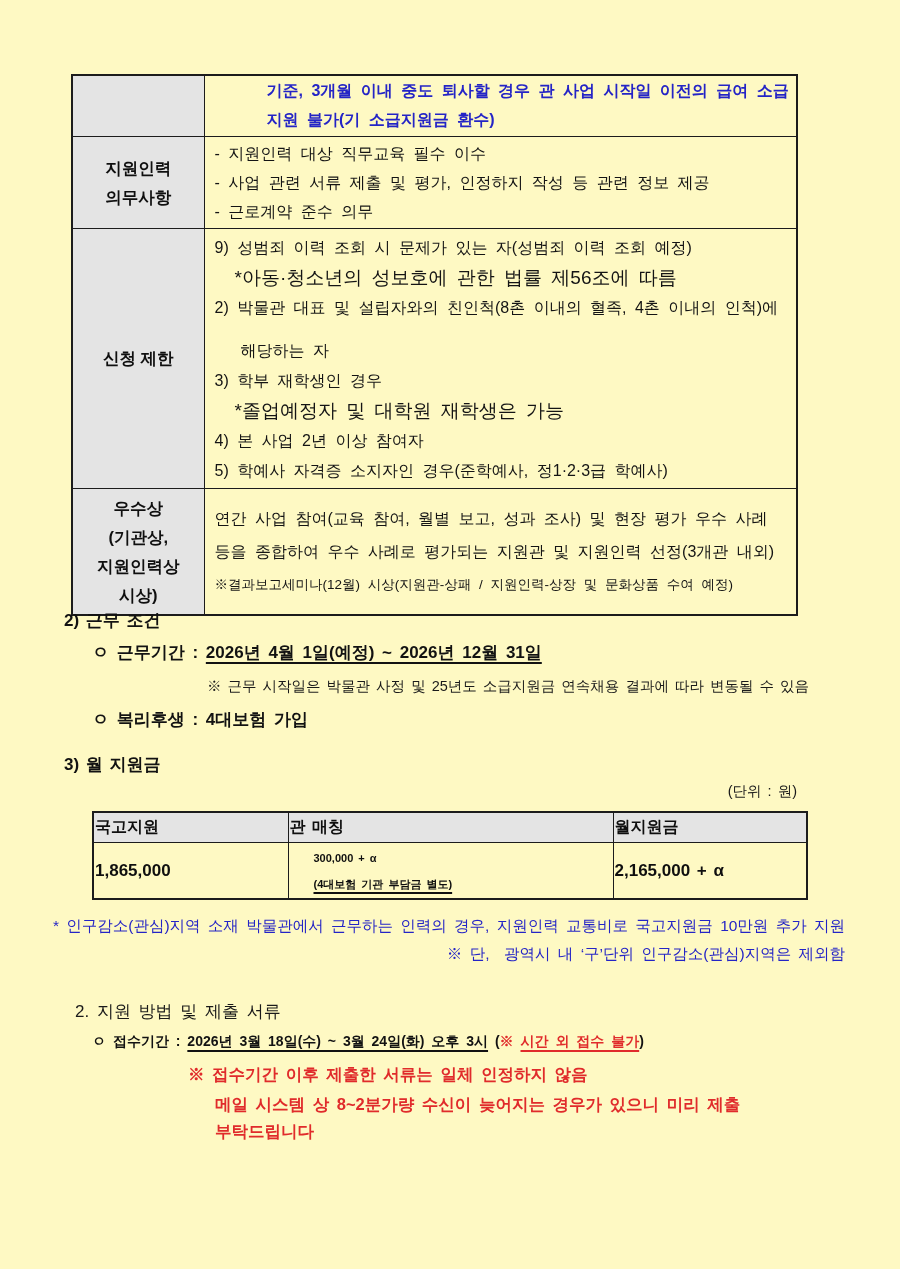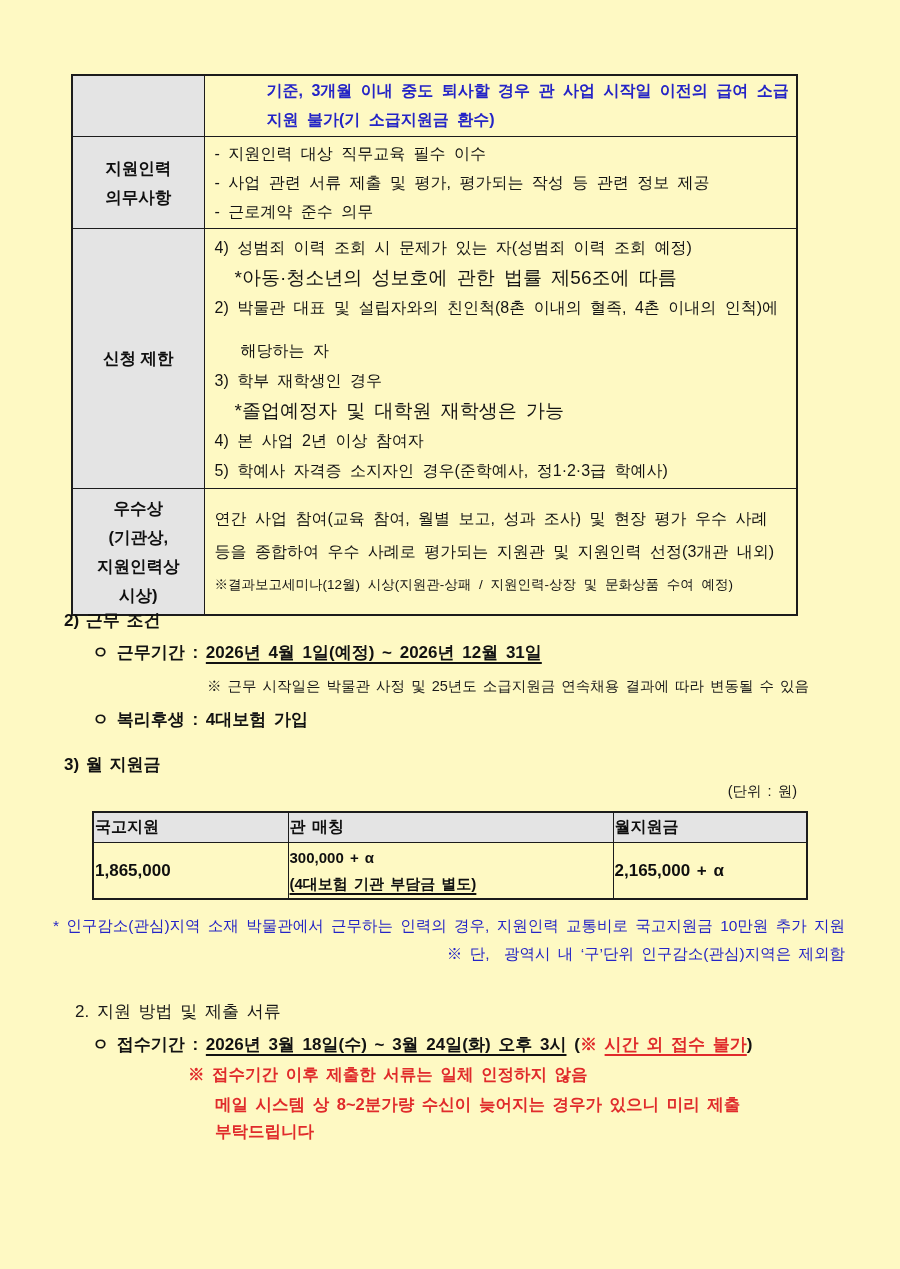--- a/index.html
+++ b/index.html
@@ -24,21 +24,21 @@
   .r2 td.bd, .r4 td.bd { vertical-align:middle; }
   .r2 .line { line-height:29px; }
   .r4 .line { line-height:33px; white-space:nowrap; }
   .small-line { font-size:13.5px; }
 
   
   .tbl2 { position:absolute; left:92px; top:811px; width:714px; border:2.5px solid #1c1c1c; }
   .tbl2 td { border:1.5px solid #1c1c1c; text-align:left; font-weight:bold; color:#0f0f0f; word-spacing:2px; }
   .tbl2 .th { height:27px; background:#e4e4e4; font-size:16px; }
   .tbl2 .tdata { height:53px; font-size:17px; }
-  .tbl2 .two-line div { line-height:26px; font-size:15px; }
+  .tbl2 .two-line div { line-height:26px; font-size:11px;margin-left:24px; }
 
   .abs { position:absolute; white-space:nowrap; }
   .sec-title { font-size:17px; font-weight:bold; word-spacing:2px; color:#121212; }
   .bullet { font-size:17px; font-weight:bold; word-spacing:3px; color:#121212; }
   .u { text-decoration:underline; text-underline-offset:4px; text-decoration-thickness:1.8px; }
   .note-sm { font-size:14.5px; color:#1a1a1a; word-spacing:2px; }
   .blue-note { font-size:15.5px; color:#2424c6; word-spacing:3px; }
   .pre { white-space:pre; }
   .red { color:#e02b2b; }
   .red-note { font-size:16.5px; font-weight:bold; color:#e02b2b; word-spacing:3px; }
@@ -62,28 +62,28 @@
         <div class="line ind-cont">지원 불가(기 소급지원금 환수)</div>
       </td>
     </tr>
     <tr class="r2">
       <td class="hd" style="height:85px">
         <div class="hline">지원인력</div>
         <div class="hline">의무사항</div>
       </td>
       <td class="bd">
         <div class="line">- 지원인력 대상 직무교육 필수 이수</div>
-        <div class="line">- 사업 관련 서류 제출 및 평가, 평가되는 작성 등 관련 정보 제공</div>
+        <div class="line">- 사업 관련 서류 제출 및 평가, 인정하지 작성 등 관련 정보 제공</div>
         <div class="line">- 근로계약 준수 의무</div>
       </td>
     </tr>
     <tr class="r3">
       <td class="hd" style="height:243px">신청 제한</td>
       <td class="bd" style="padding-top:4px">
-        <div class="line">4) 성범죄 이력 조회 시 문제가 있는 자(성범죄 이력 조회 예정)</div>
+        <div class="line">9) 성범죄 이력 조회 시 문제가 있는 자(성범죄 이력 조회 예정)</div>
         <div class="line ind1">*아동·청소년의 성보호에 관한 법률 제56조에 따름</div>
         <div class="line">2) 박물관 대표 및 설립자와의 친인척(8촌 이내의 혈족, 4촌 이내의 인척)에</div>
         <div class="line ind2">해당하는 자</div>
         <div class="line">3) 학부 재학생인 경우</div>
         <div class="line ind1">*졸업예정자 및 대학원 재학생은 가능</div>
         <div class="line">4) 본 사업 2년 이상 참여자</div>
         <div class="line">5) 학예사 자격증 소지자인 경우(준학예사, 정1·2·3급 학예사)</div>
       </td>
     </tr>
     <tr class="r4">
@@ -130,18 +130,18 @@
       </td>
       <td class="tdata">2,165,000 + α</td>
     </tr>
   </tbody>
     </table>
 
   <div class="abs blue-note" style="right:55px; top:916px">* 인구감소(관심)지역 소재 박물관에서 근무하는 인력의 경우, 지원인력 교통비로 국고지원금 10만원 추가 지원</div>
   <div class="abs blue-note pre" style="right:55px; top:944px">※ 단,  광역시 내 ‘구’단위 인구감소(관심)지역은 제외함</div>
 
   <div class="abs plain-title" style="left:75px; top:1000px">2. 지원 방법 및 제출 서류</div>
-  <div class="abs bullet" style="left:92px; top:1033px; font-size:17px"><span>ㅇ 접수기간 : </span><span class="u">2026년 3월 18일(수) ~ 3월 24일(화) 오후 3시</span><span> (</span><span class="red">※ </span><span class="red u">시간 외 접수 불가</span><span>)</span></div>
+  <div class="abs bullet" style="left:92px; top:1033px; font-size:14px"><span>ㅇ 접수기간 : </span><span class="u">2026년 3월 18일(수) ~ 3월 24일(화) 오후 3시</span><span> (</span><span class="red">※ </span><span class="red u">시간 외 접수 불가</span><span>)</span></div>
   <div class="abs red-note" style="left:188px; top:1064px">※ 접수기간 이후 제출한 서류는 일체 인정하지 않음</div>
   <div class="abs red-note" style="left:215px; top:1094px">메일 시스템 상 8~2분가량 수신이 늦어지는 경우가 있으니 미리 제출</div>
   <div class="abs red-note" style="left:215px; top:1121px">부탁드립니다</div>
 
 </div>
 
 </body></html>

